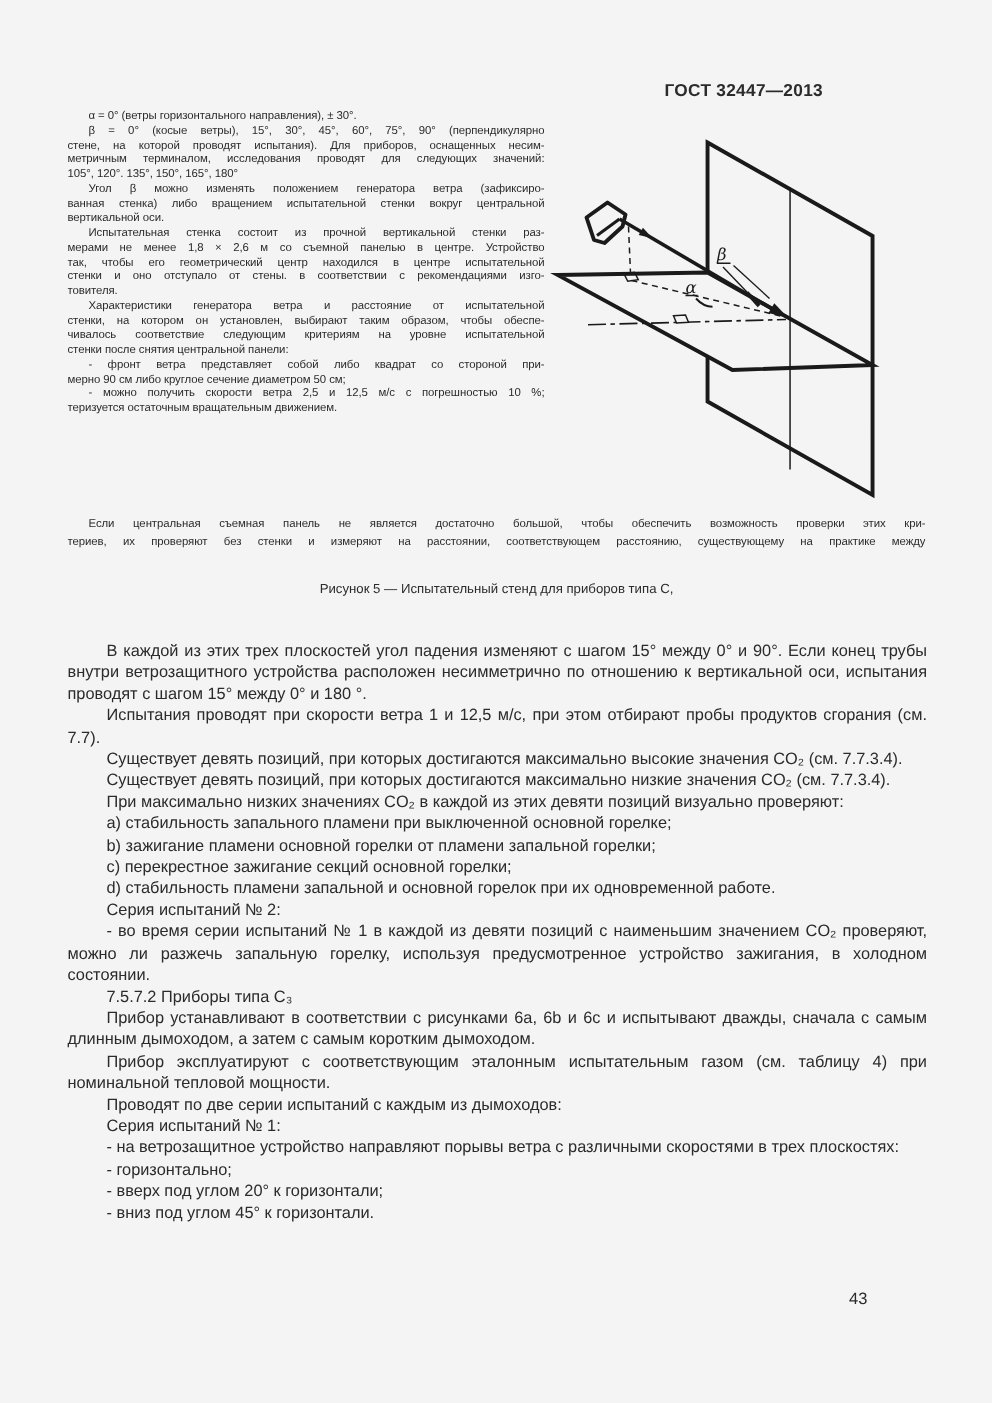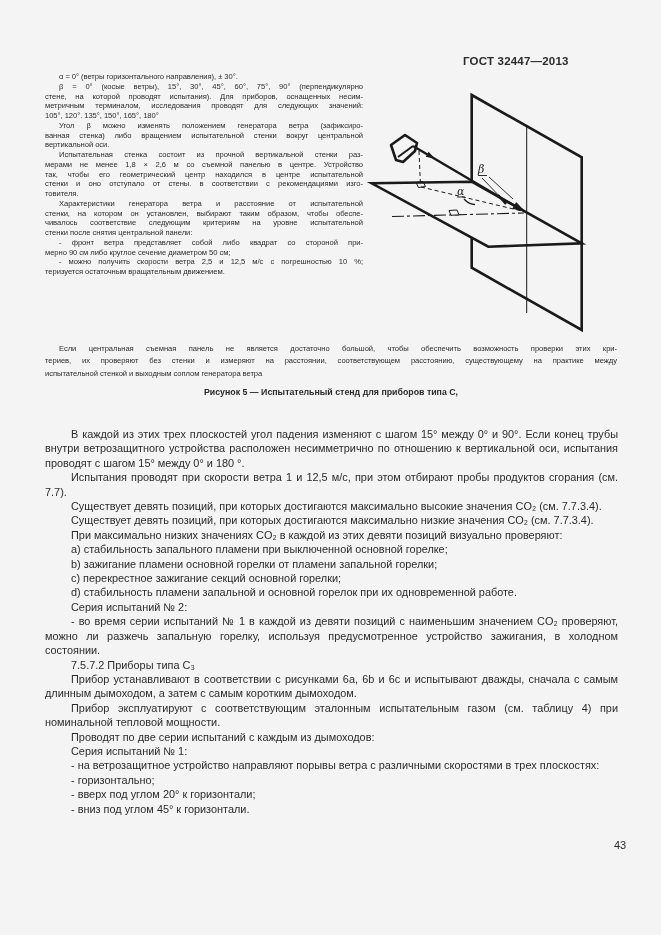--- a/index.html
+++ b/index.html
@@ -8,48 +8,46 @@
     background:#f4f4f5;
     font-family:"Liberation Sans","DejaVu Sans",sans-serif;
     color:#2b2b2b;
     position:relative;
     overflow:hidden;
   }
   .header{
     position:absolute;top:55px;left:443px;
     font-size:11.5px;font-weight:bold;letter-spacing:.2px;
     white-space:nowrap;
-    margin-left:20px;
   }
   .smallcol{
     position:absolute;top:72px;left:45px;width:318px;
     font-size:7.6px;line-height:9.75px;letter-spacing:-0.05px;
     overflow:hidden;
   }
   .widenote{
     position:absolute;top:343px;left:45px;width:572px;
     font-size:7.6px;line-height:12.3px;letter-spacing:-0.05px;
     overflow:hidden;
   }
   .ln{white-space:nowrap;}
   .j{text-align:justify;text-align-last:justify;}
   .ind{padding-left:14px;}
   .caption{
     position:absolute;top:386px;left:45px;width:572px;
-    text-align:center;font-size:8.8px;line-height:13.8px;font-weight:bold;
+    text-align:center;font-size:8.8px;line-height:13.8px;
   }
   .bodytext{
     position:absolute;top:427px;left:45px;width:573px;
     font-size:10.9px;line-height:14.4px;text-align:justify;
   }
   .bodytext p{margin:0;text-indent:26px;}
   .pagenum{
-    position:absolute;top:839px;left:566px;
+    position:absolute;top:860px;left:566px;
     font-size:11px;
-    margin-left:48px;
   }
   .figure-svg{
     position:absolute;top:85px;left:365px;width:260px;height:260px;
   }
   .figure-svg .stroke{fill:none;stroke:#1a1a1a;}
   .glabel{font-size:11px;font-style:italic;font-family:"DejaVu Serif","Liberation Serif",serif;fill:#1a1a1a;}
 </style>
 </head>
 <body>
 
@@ -111,21 +109,20 @@
     <div class="ln">стенки после снятия центральной панели:</div>
     <div class="ln ind j">- фронт ветра представляет собой либо квадрат со стороной при-</div>
     <div class="ln">мерно 90 см либо круглое сечение  диаметром 50 см;</div>
     <div class="ln ind j">- можно получить скорости ветра 2,5 и 12,5 м/с с погрешностью 10 %;</div>
     <div class="ln">теризуется остаточным вращательным движением.</div>
   </div>
 
   <div class="widenote">
     <div class="ln ind j">Если центральная съемная панель не является достаточно большой, чтобы обеспечить возможность проверки этих кри-</div>
     <div class="ln j">териев, их проверяют без стенки и измеряют на расстоянии, соответствующем расстоянию, существующему на практике между</div>
-    <div class="ln">испытательной стенкой и выходным соплом генератора ветра</div>
   </div>
 
   <div class="caption">
     <div>Рисунок 5 — Испытательный стенд для приборов типа C,</div>
   </div>
 
   <div class="bodytext">
     <p>В каждой из этих трех плоскостей угол падения изменяют с шагом 15° между 0° и 90°. Если конец трубы внутри ветрозащитного устройства расположен несимметрично по отношению к вертикальной оси, испытания проводят с шагом 15° между 0° и 180 °.</p>
     <p>Испытания проводят при скорости ветра 1 и 12,5 м/с, при этом отбирают пробы продуктов сгорания (см. 7.7).</p>
     <p>Существует девять позиций, при которых достигаются максимально высокие значения CO₂ (см. 7.7.3.4).</p>

